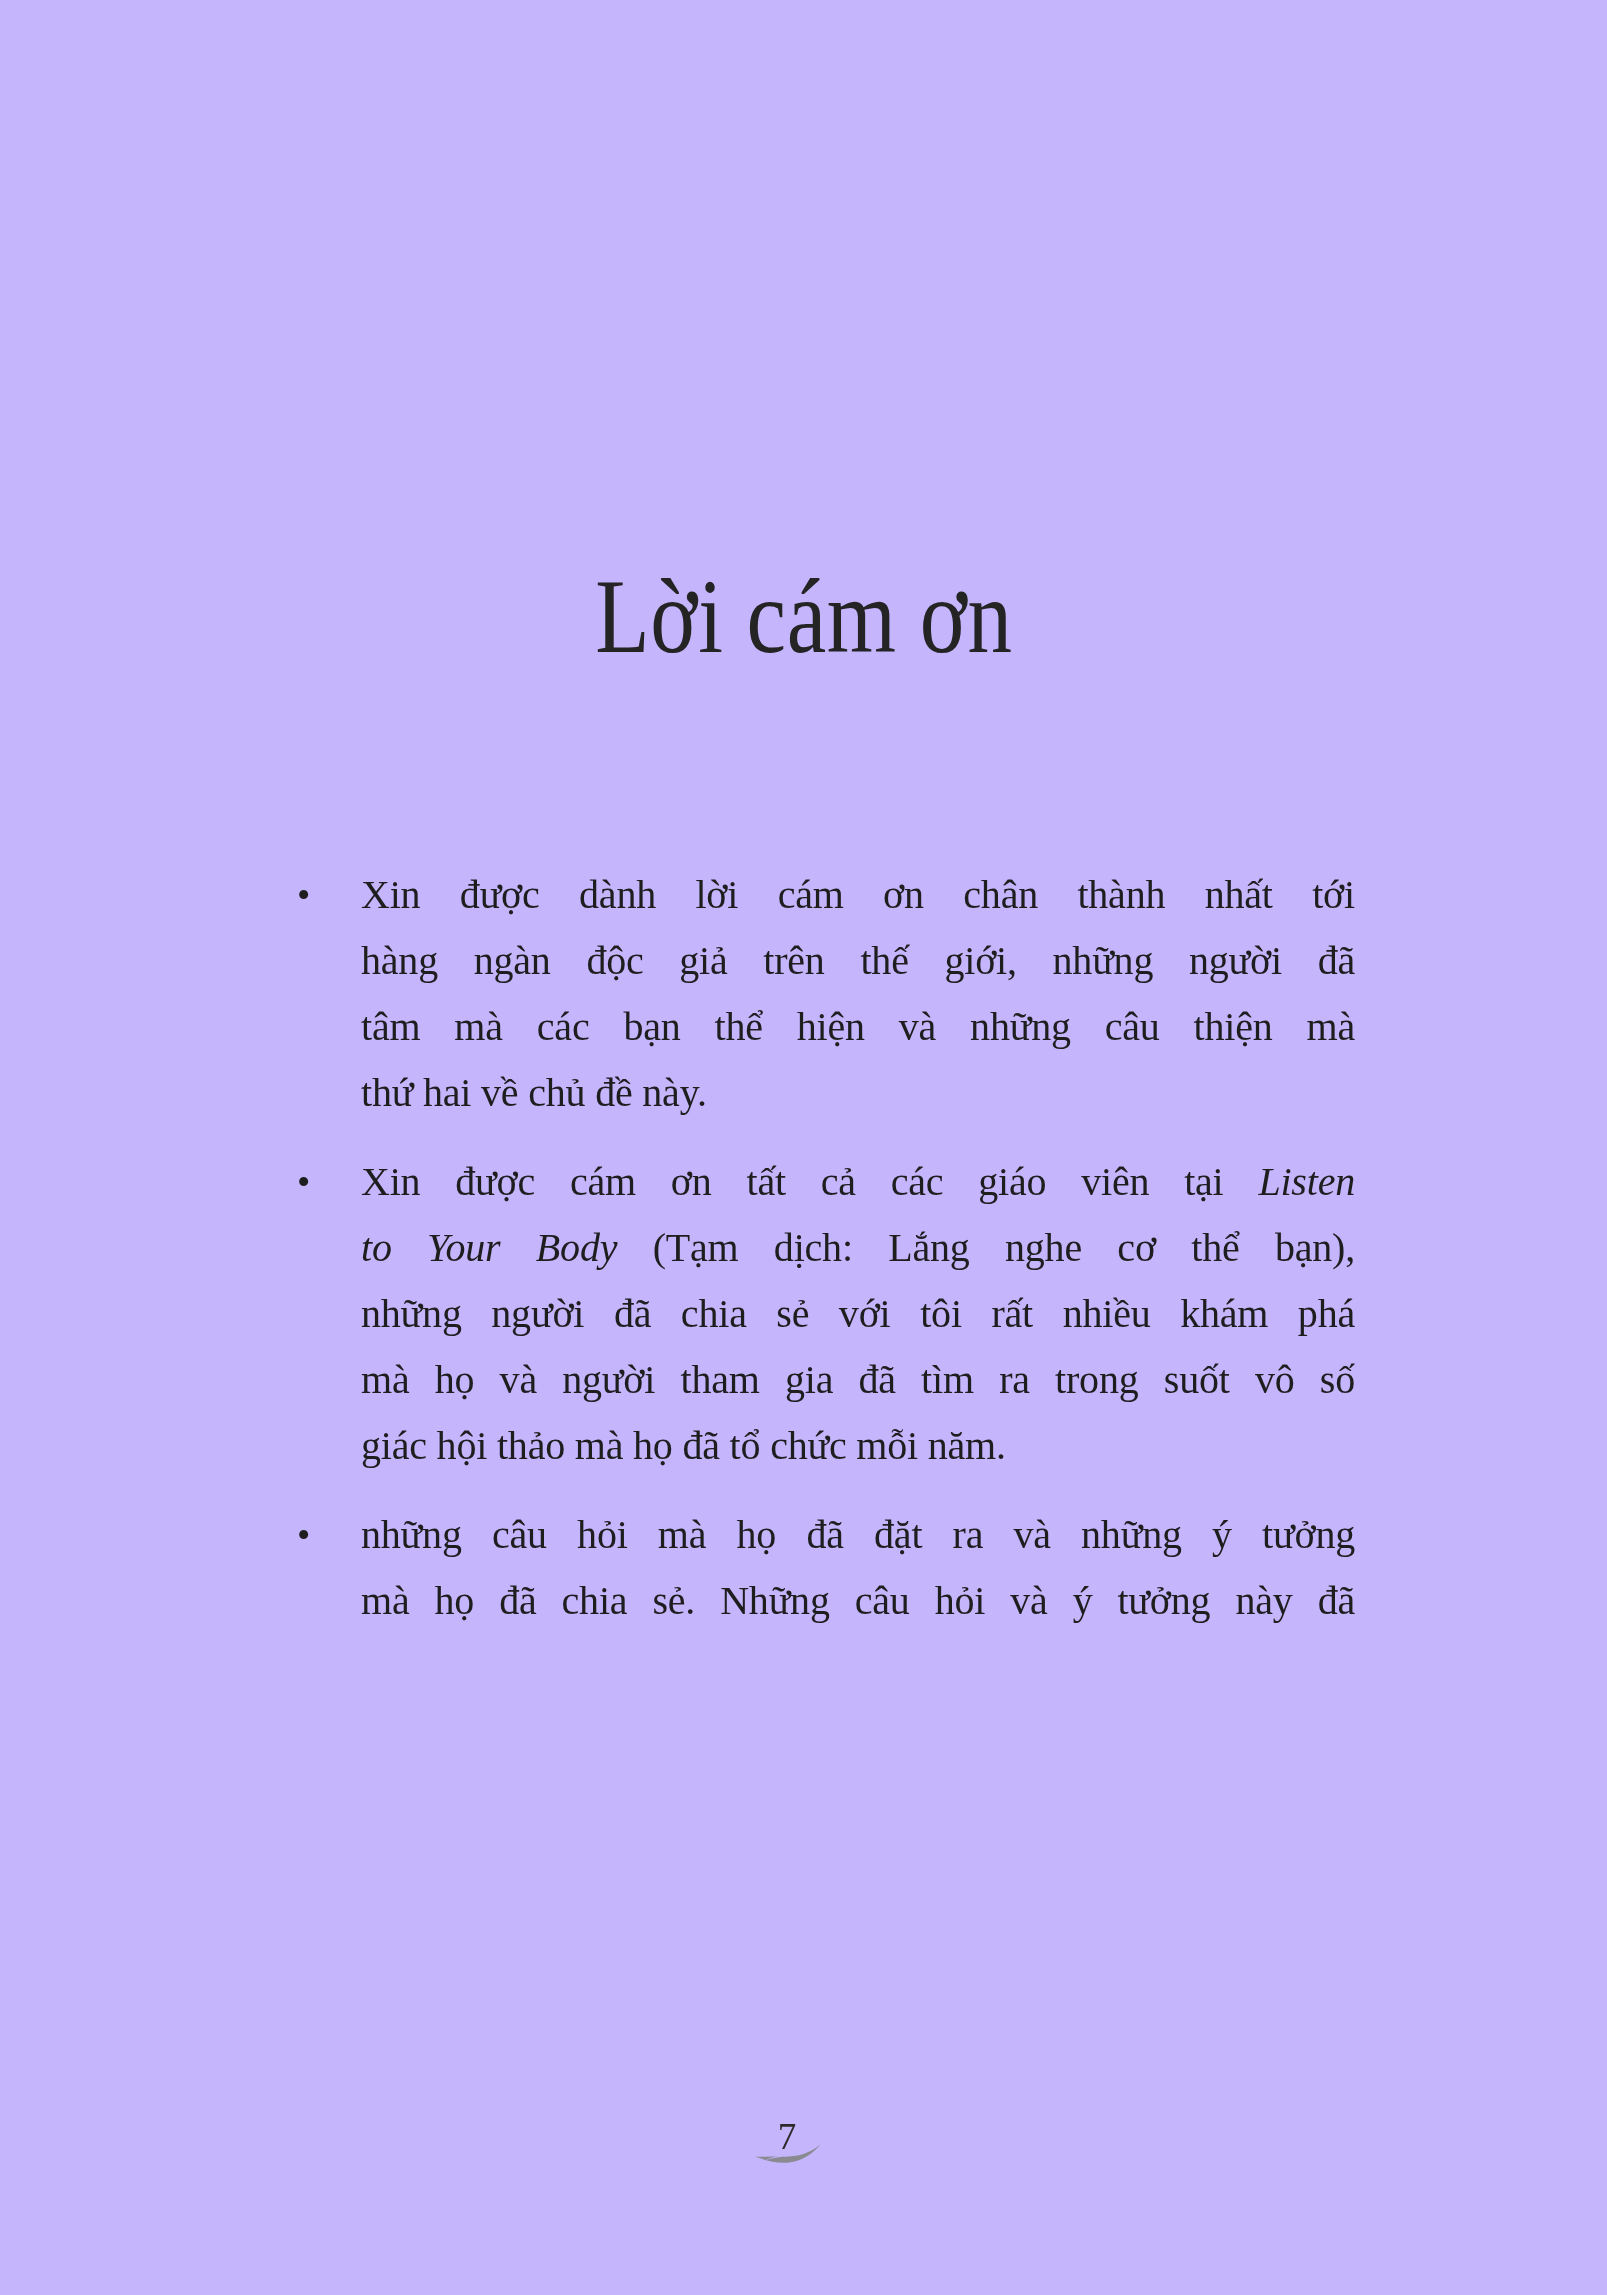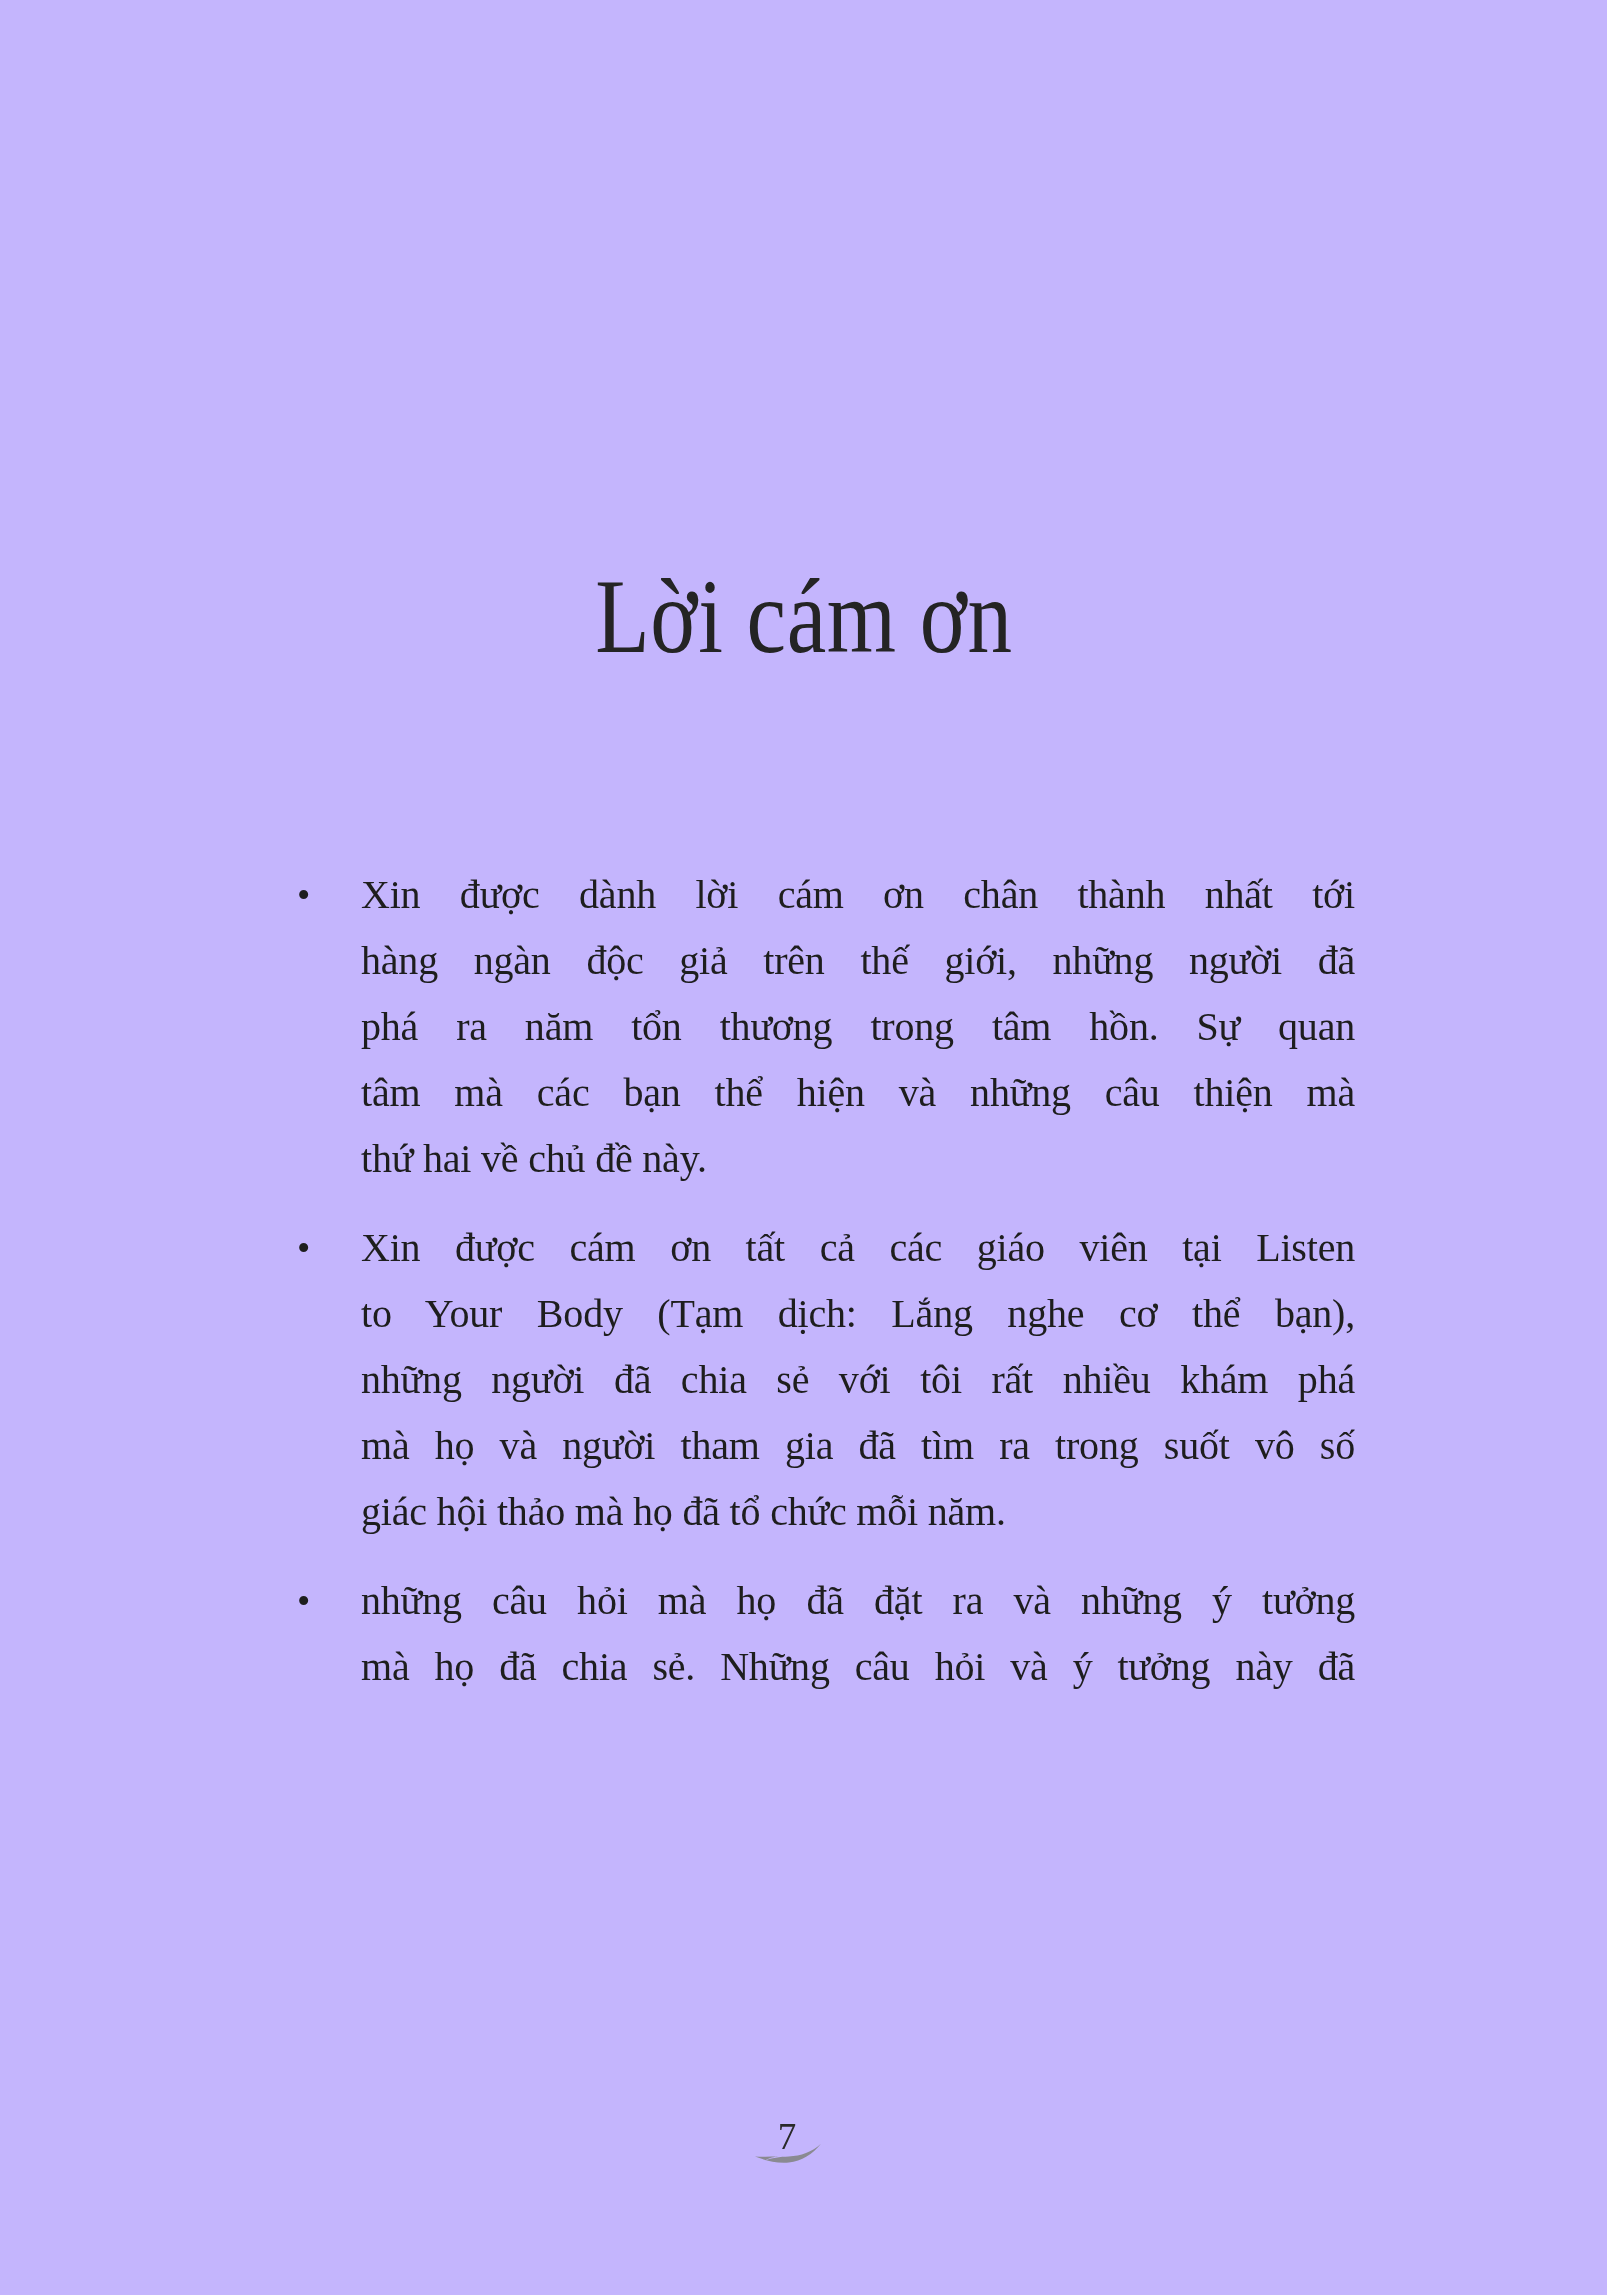--- a/index.html
+++ b/index.html
@@ -61,20 +61,21 @@
     height: 66px;
     text-align: justify;
     text-align-last: justify;
     overflow: hidden;
     white-space: nowrap;
   }
   .line.last {
     text-align-last: left;
   }
   .line .it {
+    font-style: italic;
   }
   .pagenum {
     position: absolute;
     top: 2118px;
     left: 0;
     width: 1608px;
     text-align: center;
     font-size: 37px;
     line-height: 1;
     transform: translateX(-17px);
@@ -93,21 +94,20 @@
 
 <div class="page">
 
   <h1 class="title">Lời cám ơn</h1>
 
   <div class="content">
       <div class="bullet">
         <span class="marker">•</span>
         <div class="line"><span>Xin được dành lời cám ơn chân thành nhất tới</span></div>
         <div class="line"><span>hàng ngàn độc giả trên thế giới, những người đã</span></div>
-        <div class="line"><span>phá ra năm tổn thương trong tâm hồn. Sự quan</span></div>
         <div class="line"><span>tâm mà các bạn thể hiện và những câu thiện mà</span></div>
         <div class="line last"><span>thứ hai về chủ đề này.</span></div>
       </div>
       <div class="bullet">
         <span class="marker">•</span>
         <div class="line"><span>Xin được cám ơn tất cả các giáo viên tại </span><span class="it">Listen</span></div>
         <div class="line"><span class="it">to Your Body</span><span> (Tạm dịch: Lắng nghe cơ thể bạn),</span></div>
         <div class="line"><span>những người đã chia sẻ với tôi rất nhiều khám phá</span></div>
         <div class="line"><span>mà họ và người tham gia đã tìm ra trong suốt vô số</span></div>
         <div class="line last"><span>giác hội thảo mà họ đã tổ chức mỗi năm.</span></div>

